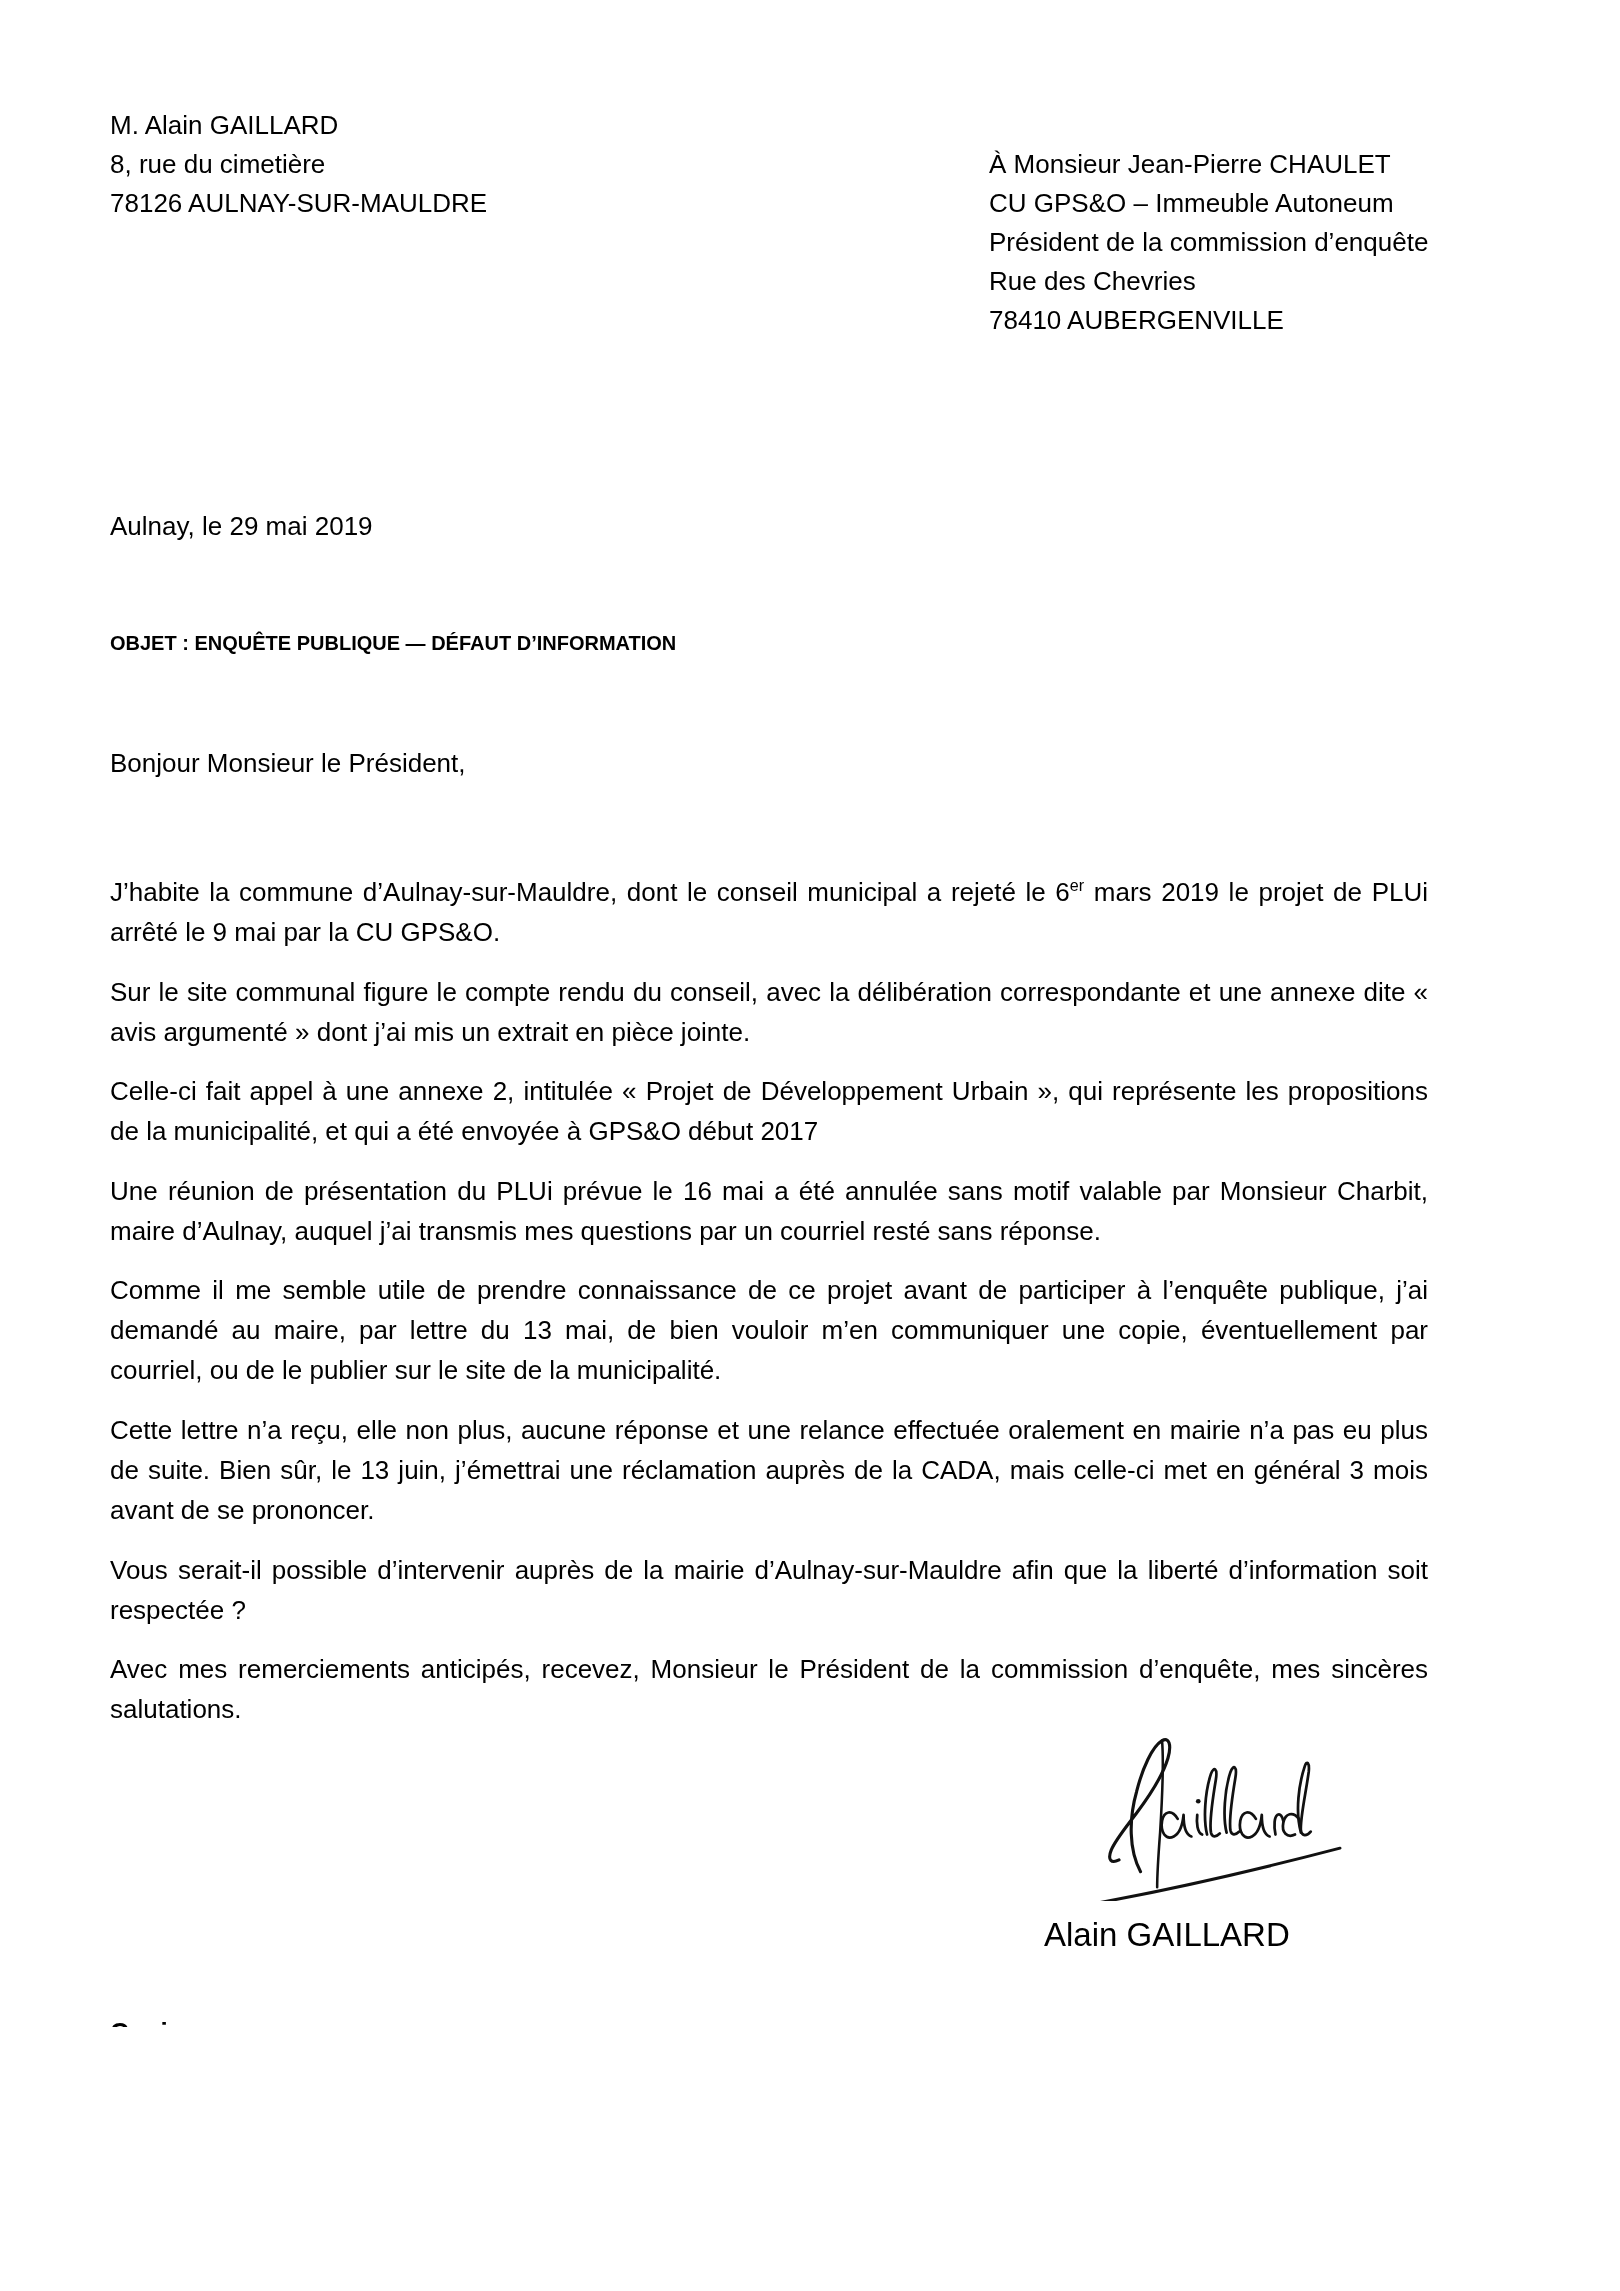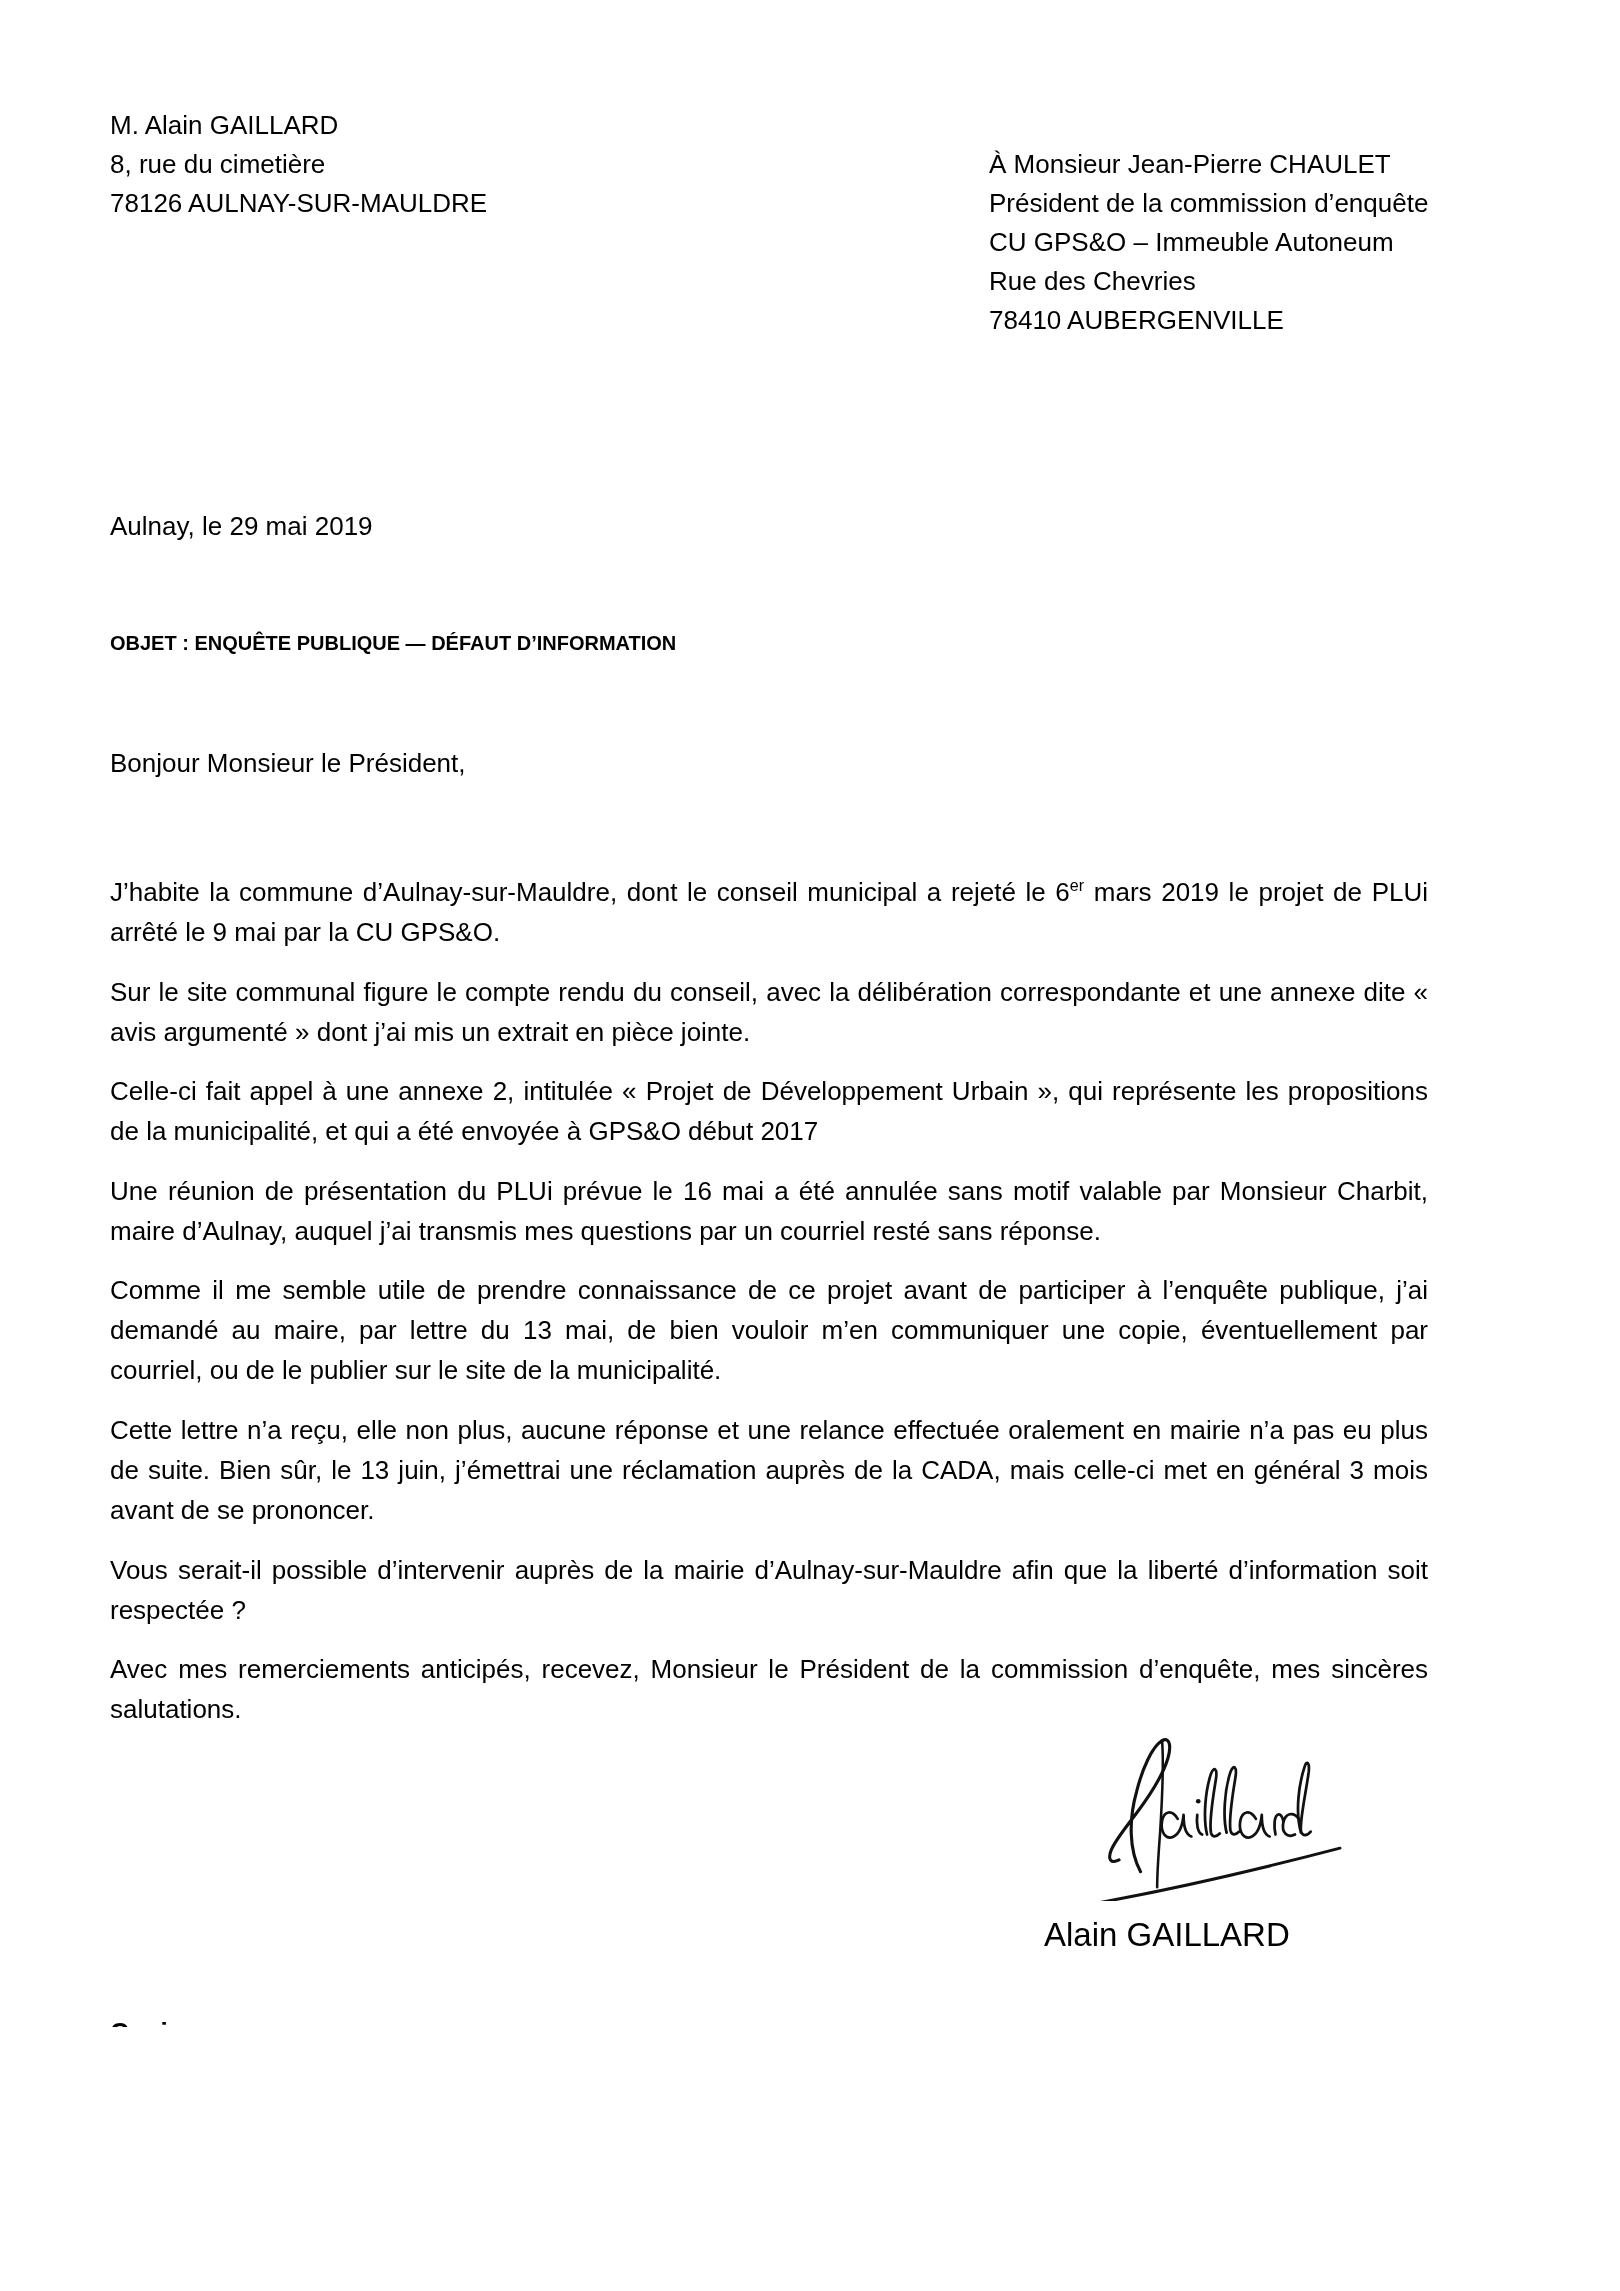--- a/index.html
+++ b/index.html
@@ -143,22 +143,22 @@
   <div class="addresses">
 
     <div class="sender-block">
       <span class="addr-line">M. Alain GAILLARD</span>
       <span class="addr-line">8, rue du cimetière</span>
       <span class="addr-line">78126 AULNAY-SUR-MAULDRE</span>
     </div>
 
     <div class="recipient-block">
       <span class="addr-line">À Monsieur Jean-Pierre CHAULET</span>
+      <span class="addr-line">CU GPS&amp;O – Immeuble Autoneum</span>
       <span class="addr-line">Président de la commission d’enquête</span>
-      <span class="addr-line">CU GPS&amp;O – Immeuble Autoneum</span>
       <span class="addr-line">Rue des Chevries</span>
       <span class="addr-line">78410 AUBERGENVILLE</span>
     </div>
 
   </div>
 
   <div class="date-line">Aulnay, le 29 mai 2019</div>
 
   <div class="subject-line">OBJET : ENQUÊTE PUBLIQUE — DÉFAUT D’INFORMATION</div>
 

